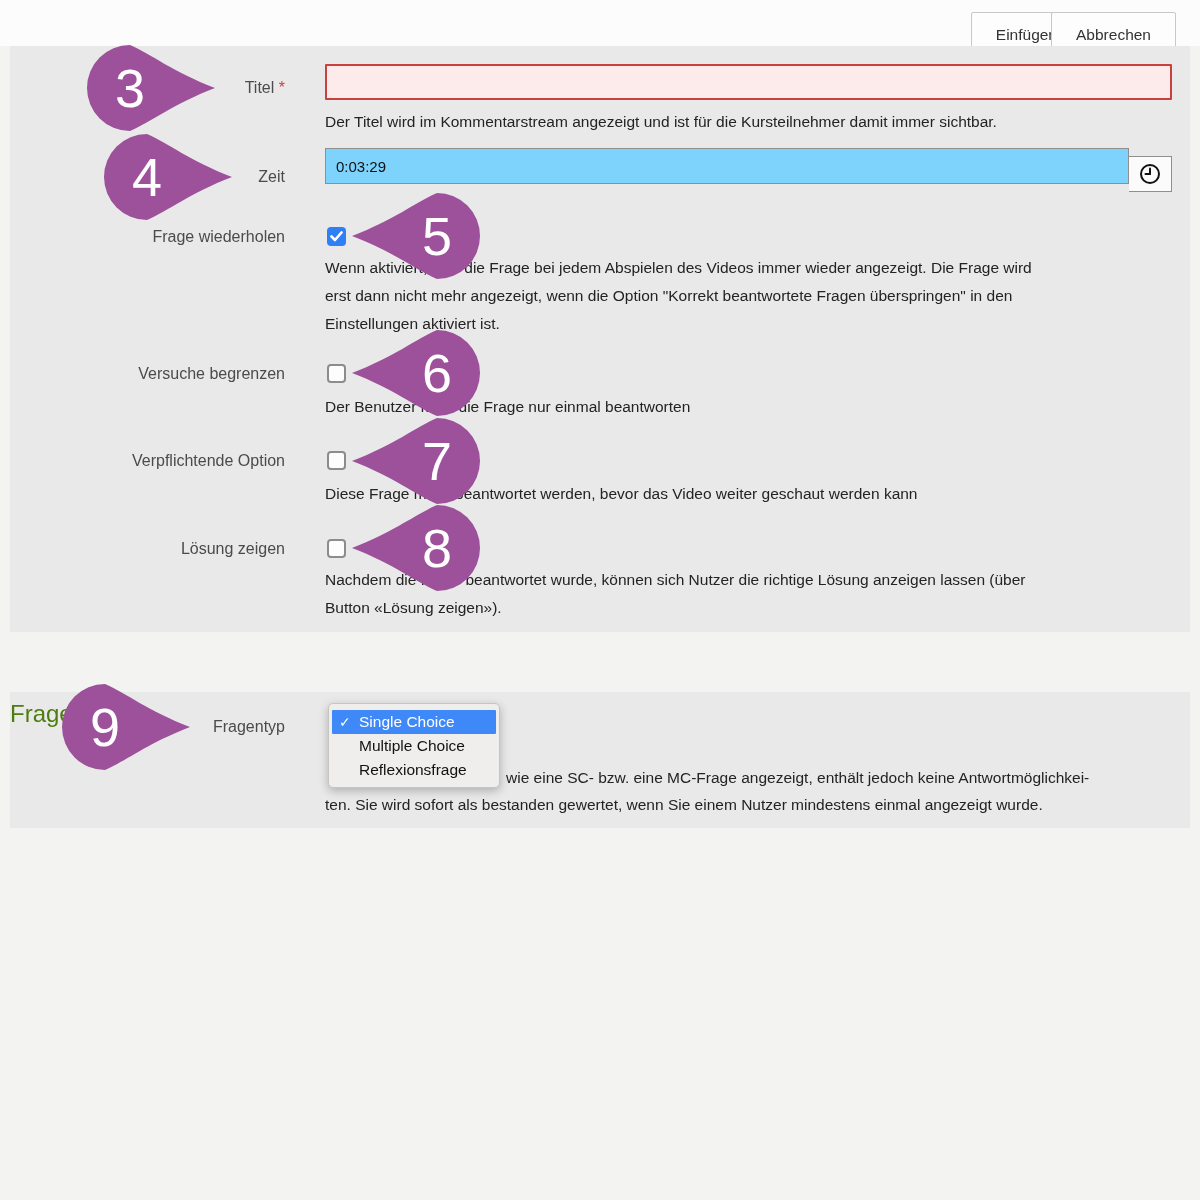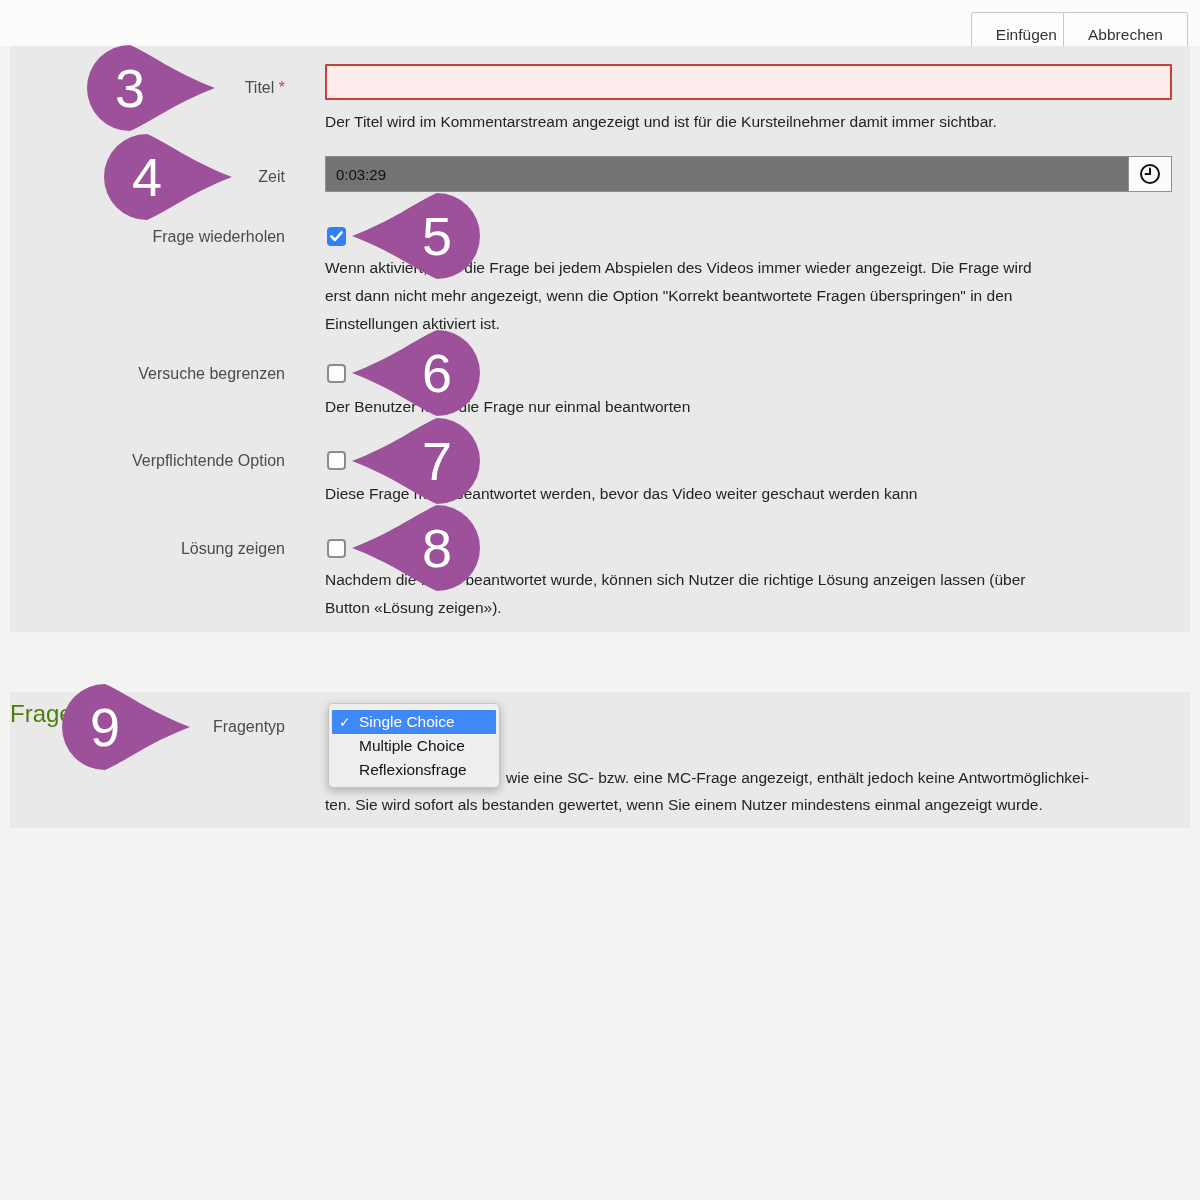--- a/index.html
+++ b/index.html
@@ -18,21 +18,21 @@
   #title-general { left:10px; top:10px; }
   #title-frage   { left:10px; top:652px; }
 
   .btn {
     position:absolute; top:12px; height:46px;
     background:#fdfdfd; border:1px solid #c8c8c8; border-radius:2px;
     font-family:"Liberation Sans", sans-serif;
     font-size:15.5px; color:#333; padding:0 24px; cursor:pointer;
   }
   #btn-insert { right:118px; }
-  #btn-cancel { right:12px; }
+  #btn-cancel { right:24px; }
 
   .section { position:absolute; left:10px; width:1180px; background:#e9e9e9; }
   #section-general { top:46px; height:586px; }
   #section-question { top:692px; height:136px; }
 
   .flabel {
     position:absolute; left:10px; width:275px; text-align:right;
     font-size:16px; color:#4b4b4b; line-height:20px;
   }
   .req { color:#d03c3c; }
@@ -45,22 +45,22 @@
 
   .input {
     position:absolute; height:36px; font-size:15px; color:#111;
     padding:0 10px; font-family:"Liberation Sans", sans-serif;
   }
   #input-titel {
     left:325px; top:64px; width:847px;
     background:#fcebea; border:2px solid #c9413e; border-radius:1px;
   }
   #input-zeit {
-    left:325px; top:156px; width:804px;
-    background:#737373; border:1px solid #8f8f8f;
+    left:325px; top:148px; width:804px;
+    background:#7dd3fc; border:1px solid #8f8f8f;
   }
   #zeit-addon {
     position:absolute; left:1129px; top:156px; width:43px; height:36px;
     background:#fbfbfb; border:1px solid #8f8f8f; border-left:none;
     display:flex; align-items:center; justify-content:center; cursor:pointer;
   }
 
   .checkbox {
     position:absolute; left:327px; width:19px; height:19px; border-radius:4px; cursor:pointer;
   }

